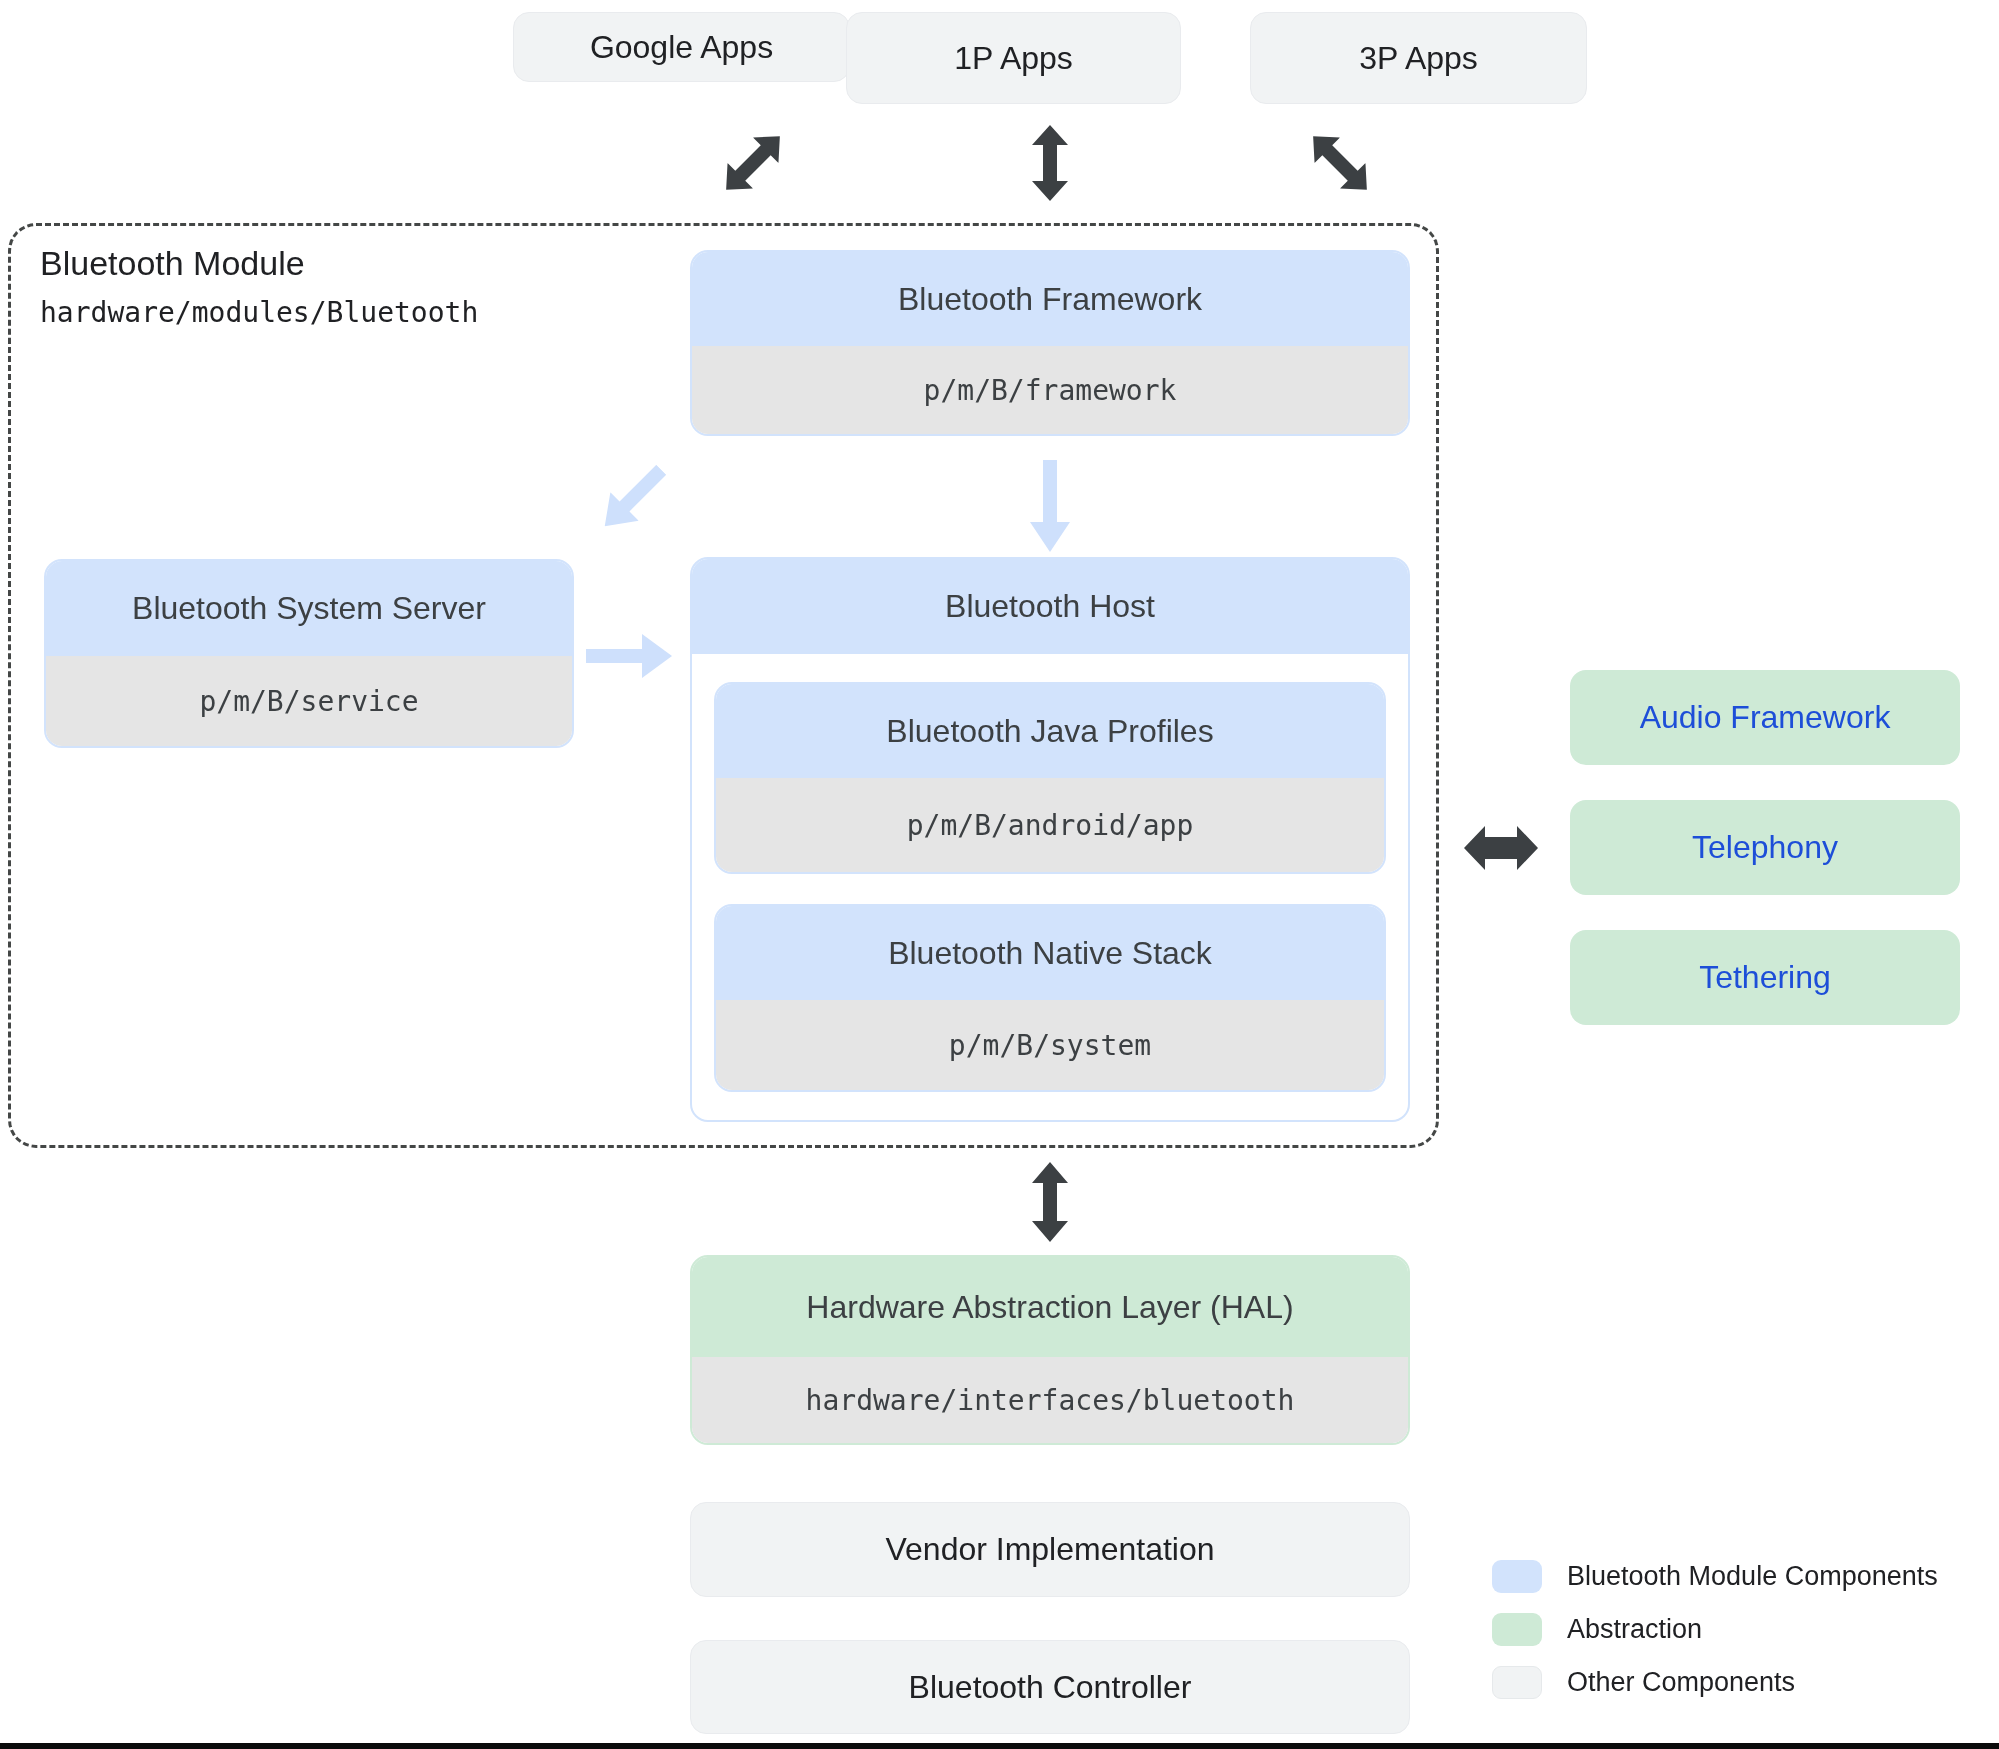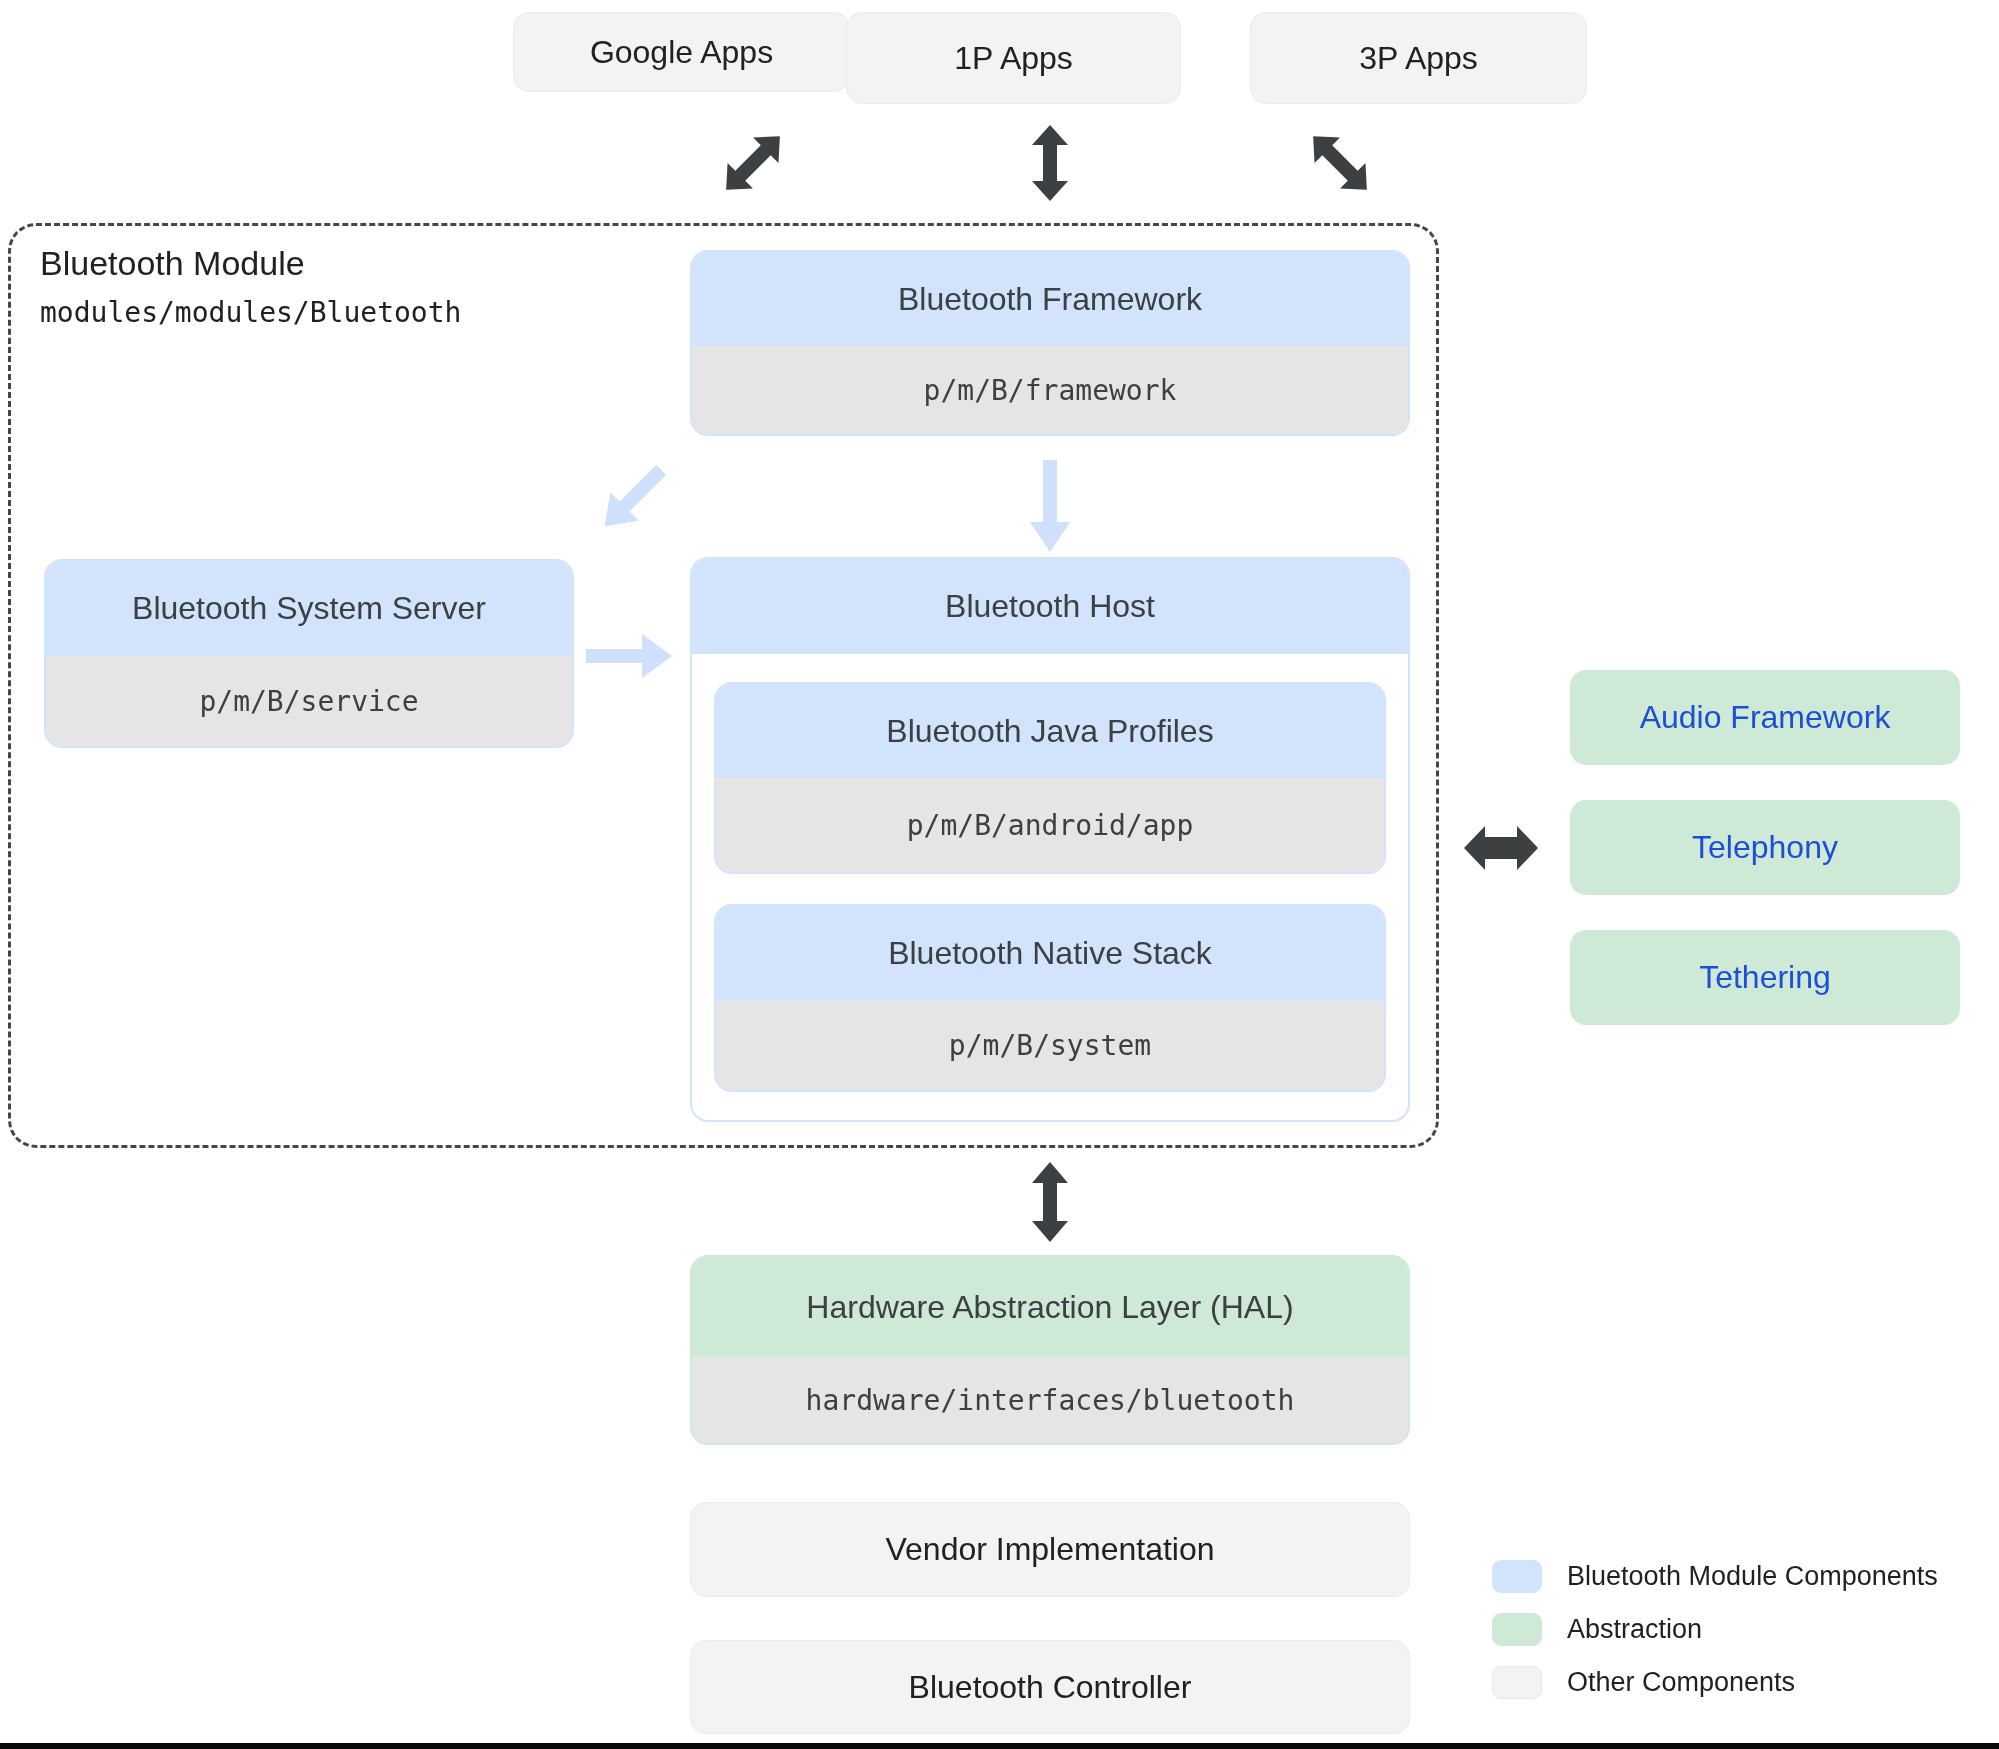--- a/index.html
+++ b/index.html
@@ -112,21 +112,21 @@
 
   .rot45  { transform: rotate(45deg); }
   .rotm45 { transform: rotate(-45deg); }
   svg { display: block; }
 </style>
 </head>
 <body>
 
 <div class="canvas">
 
-  <div class="pill" style="left:513px; top:12px; width:337px; height:80px;">
+  <div class="pill" style="left:513px; top:12px; width:337px; height:70px;">
     <span>Google Apps</span>
   </div>
   <div class="pill" style="left:846px; top:12px; width:335px; height:92px;">
     <span>1P Apps</span>
   </div>
   <div class="pill" style="left:1250px; top:12px; width:337px; height:92px;">
     <span>3P Apps</span>
   </div>
 
   <div class="abs rot45" style="left:735px; top:125px;">
@@ -140,21 +140,21 @@
     </svg>
   </div>
   <div class="abs rotm45" style="left:1322px; top:125px;">
     <svg width="36" height="76" viewBox="0 0 36 76">
       <path fill="#3C4043" d="M18 0 L36 20 L25 20 L25 56 L36 56 L18 76 L0 56 L11 56 L11 20 L0 20 Z"></path>
     </svg>
   </div>
 
   <div class="module-box"></div>
   <div class="module-title">Bluetooth Module</div>
-  <div class="module-path">modules/modules/Bluetooth</div>
+  <div class="module-path">hardware/modules/Bluetooth</div>
 
   <div class="card blue" style="left:690px; top:250px; width:720px; height:186px;">
     <div class="card-header" style="height:94px;">Bluetooth Framework</div>
     <div class="card-body" style="height:88px;">p/m/B/framework</div>
   </div>
 
   <div class="abs" style="left:1030px; top:460px;">
     <svg width="40" height="92" viewBox="0 0 40 92">
       <path fill="#CEE0FC" d="M20 92 L0 62 L13 62 L13 0 L27 0 L27 62 L40 62 Z"></path>
     </svg>

